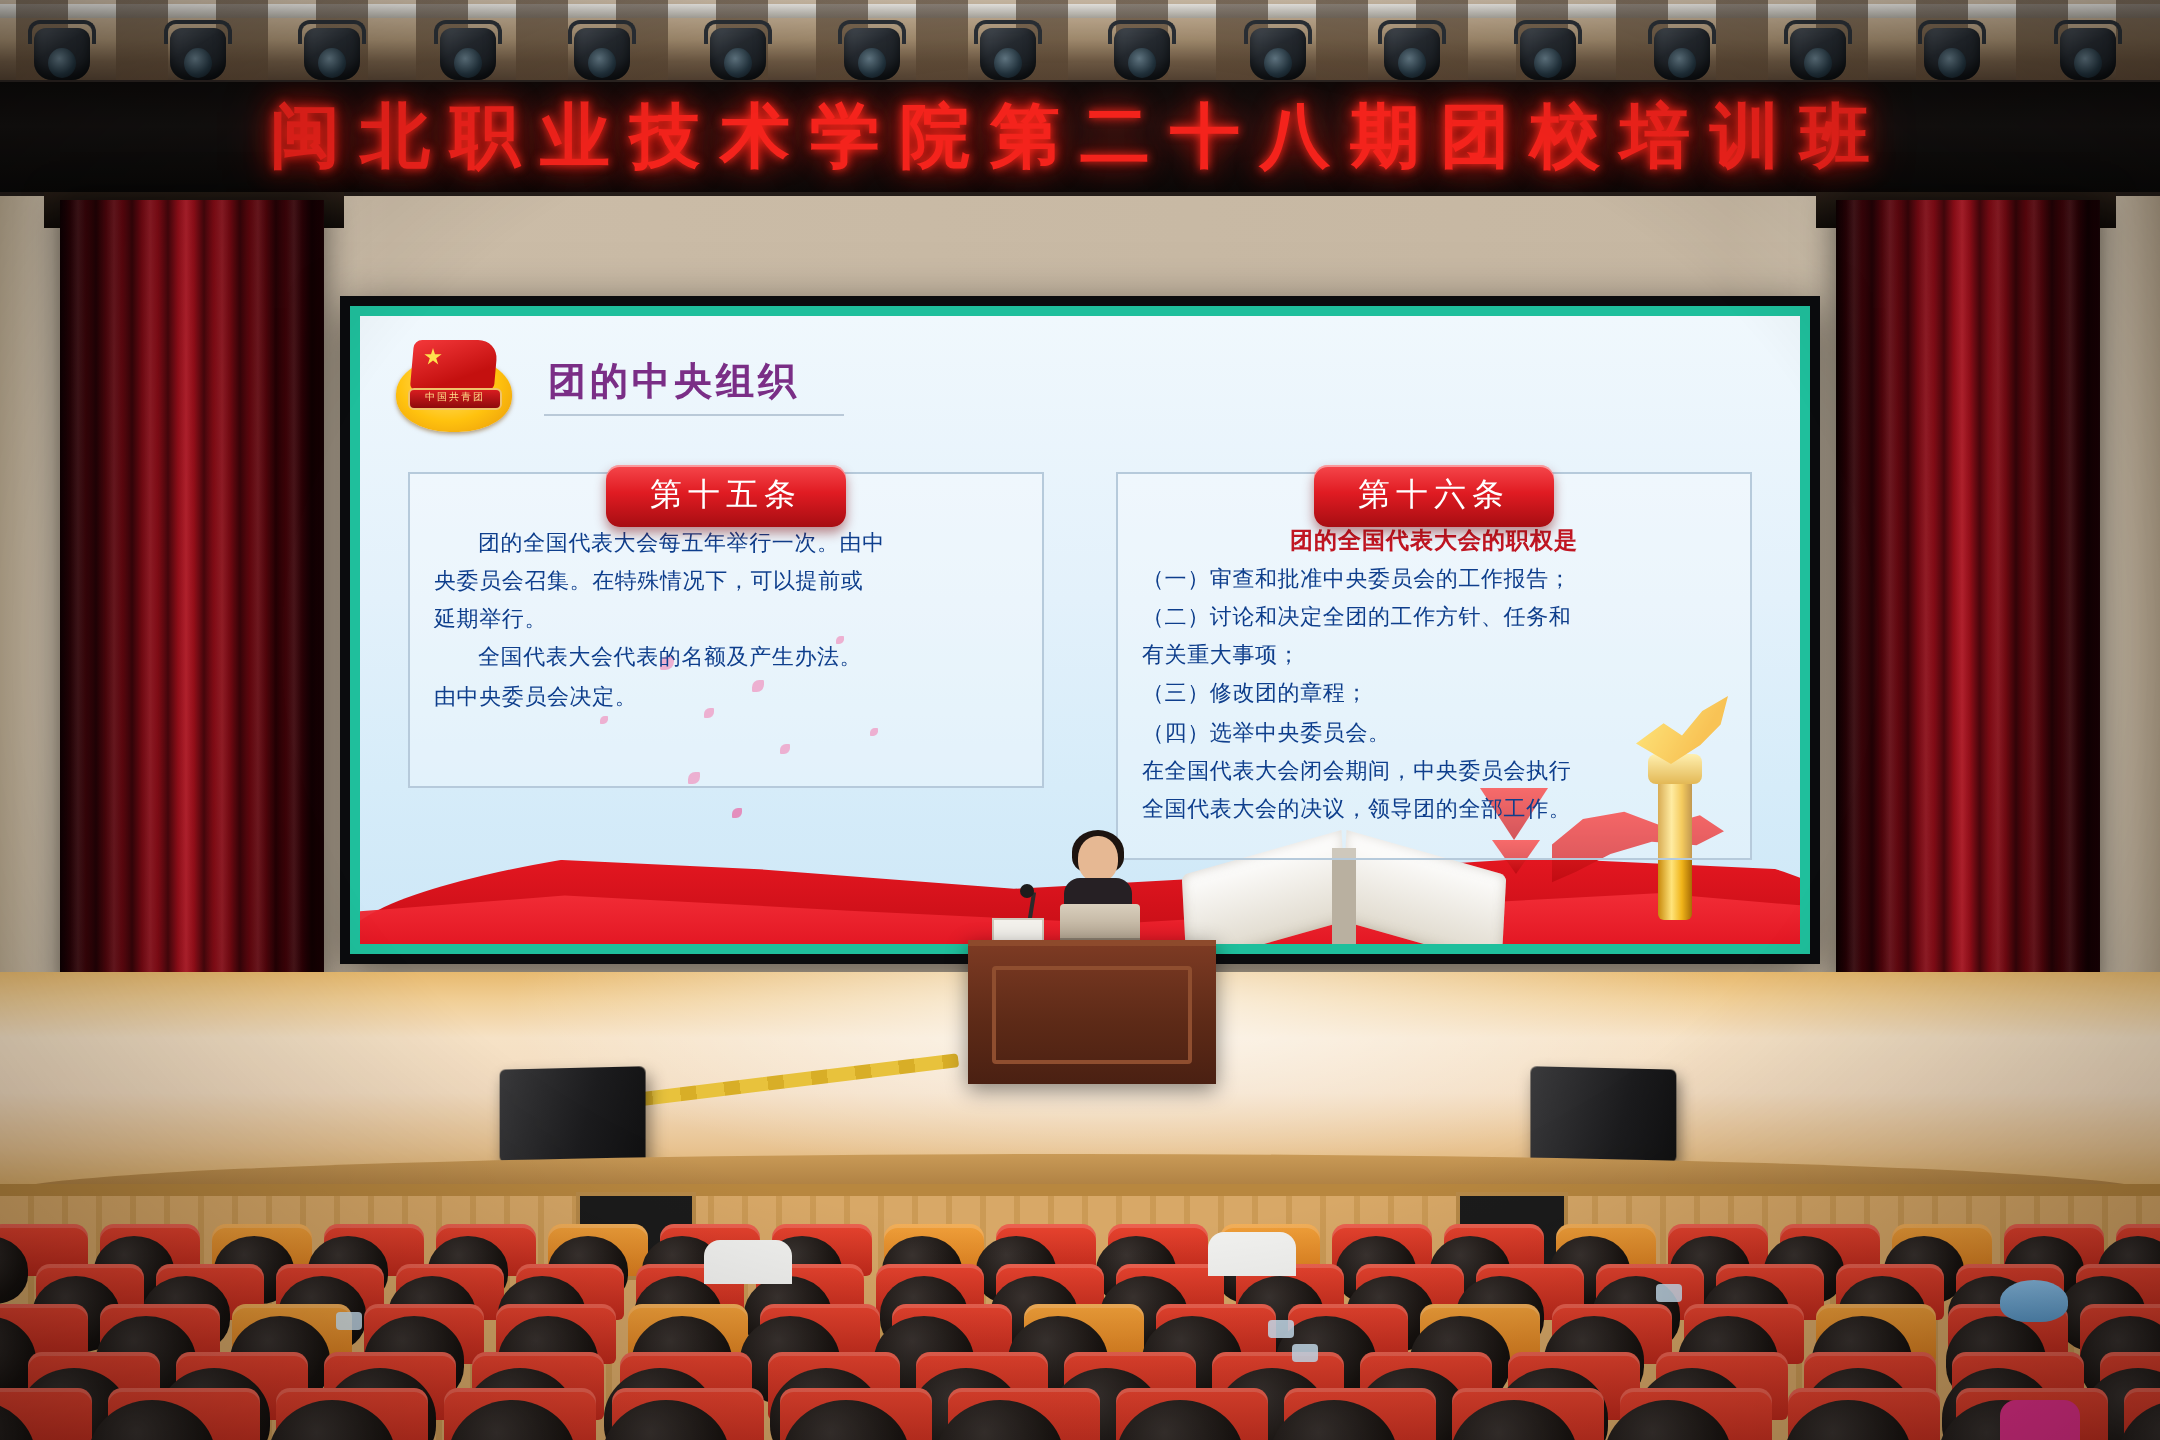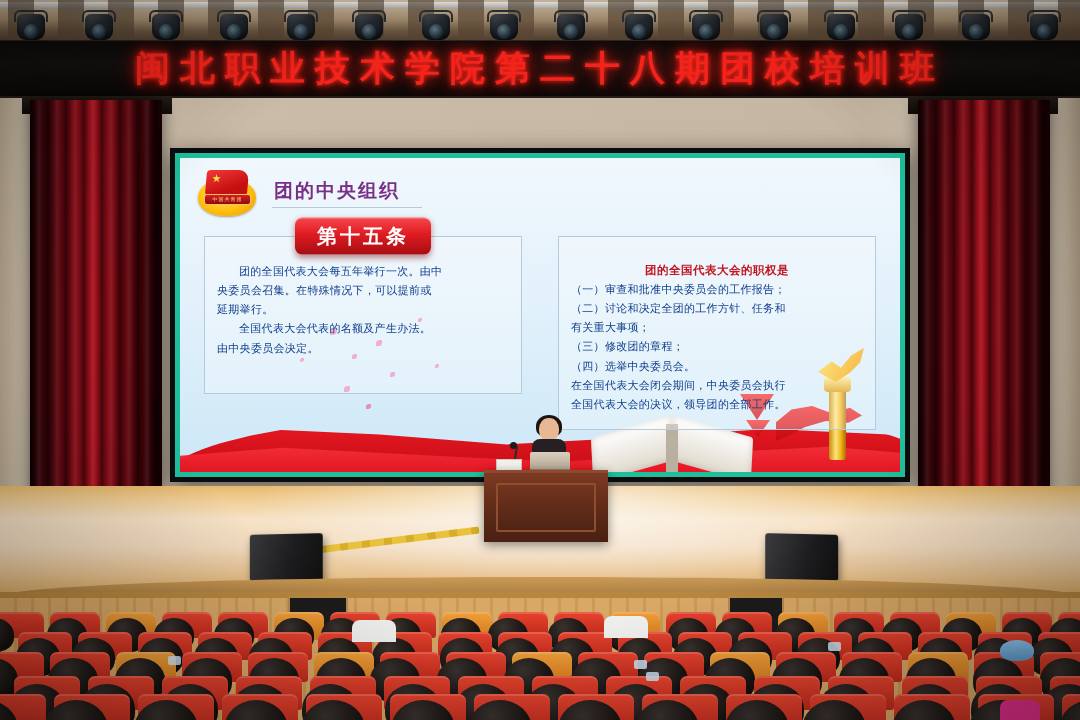--- a/index.html
+++ b/index.html
@@ -125,23 +125,23 @@
   .cyl-emblem .band span { display:block; font-size:5px; color:#ffdf8a; text-align:center; line-height:9px; letter-spacing:1px; }
 
   .slide-title {
     font-size:19px; font-weight:bold; color:#7a2e86; letter-spacing:2px;
     border-bottom:1px solid #b9c9d8; padding:0 22px 3px 2px;
   }
 
   .panels { position:absolute; left:24px; top:78px; right:24px; display:flex; gap:36px; }
   .panel { flex:1; position:relative; }
   .badge {
-    position:absolute; left:50%; top:0; transform:translate(-50%,-50%);
+    position:absolute; left:50%; top:12px; transform:translate(-50%,-50%);
     background:linear-gradient(#f6474c 0%,#e01b22 45%,#a60d12 100%);
-    color:#fff; font-weight:bold; font-size:20px; letter-spacing:3px;
+    color:#fff; font-weight:normal; font-size:16px; letter-spacing:3px;
     padding:5px 22px; border-radius:7px;
     box-shadow:0 3px 6px rgba(120,0,0,.45), inset 0 1px 0 rgba(255,255,255,.45);
     white-space:nowrap; z-index:3;
   }
   .panel-box {
     border:1px solid #b6cadb; background:rgba(255,255,255,.30);
     padding:26px 12px 14px 12px; min-height:158px;
   }
   .body-text { font-size:11px; line-height:1.65; color:#0e3e8c; letter-spacing:.3px; }
   .body-text p { margin-bottom:1px; }
@@ -489,20 +489,21 @@
                 <p class="ind">团的全国代表大会每五年举行一次。由中</p>
                 <p>央委员会召集。在特殊情况下，可以提前或</p>
                 <p>延期举行。</p>
                 <p class="ind">全国代表大会代表的名额及产生办法。</p>
                 <p>由中央委员会决定。</p>
               </div>
             </div>
           </div>
 
           <div class="panel">
+            <div class="badge">第十六条</div>
             <div class="panel-box">
               <div class="sub-head">团的全国代表大会的职权是</div>
               <div class="body-text">
                 <p>（一）审查和批准中央委员会的工作报告；</p>
                 <p>（二）讨论和决定全团的工作方针、任务和</p>
                 <p>有关重大事项；</p>
                 <p>（三）修改团的章程；</p>
                 <p>（四）选举中央委员会。</p>
                 <p>在全国代表大会闭会期间，中央委员会执行</p>
                 <p>全国代表大会的决议，领导团的全部工作。</p>

